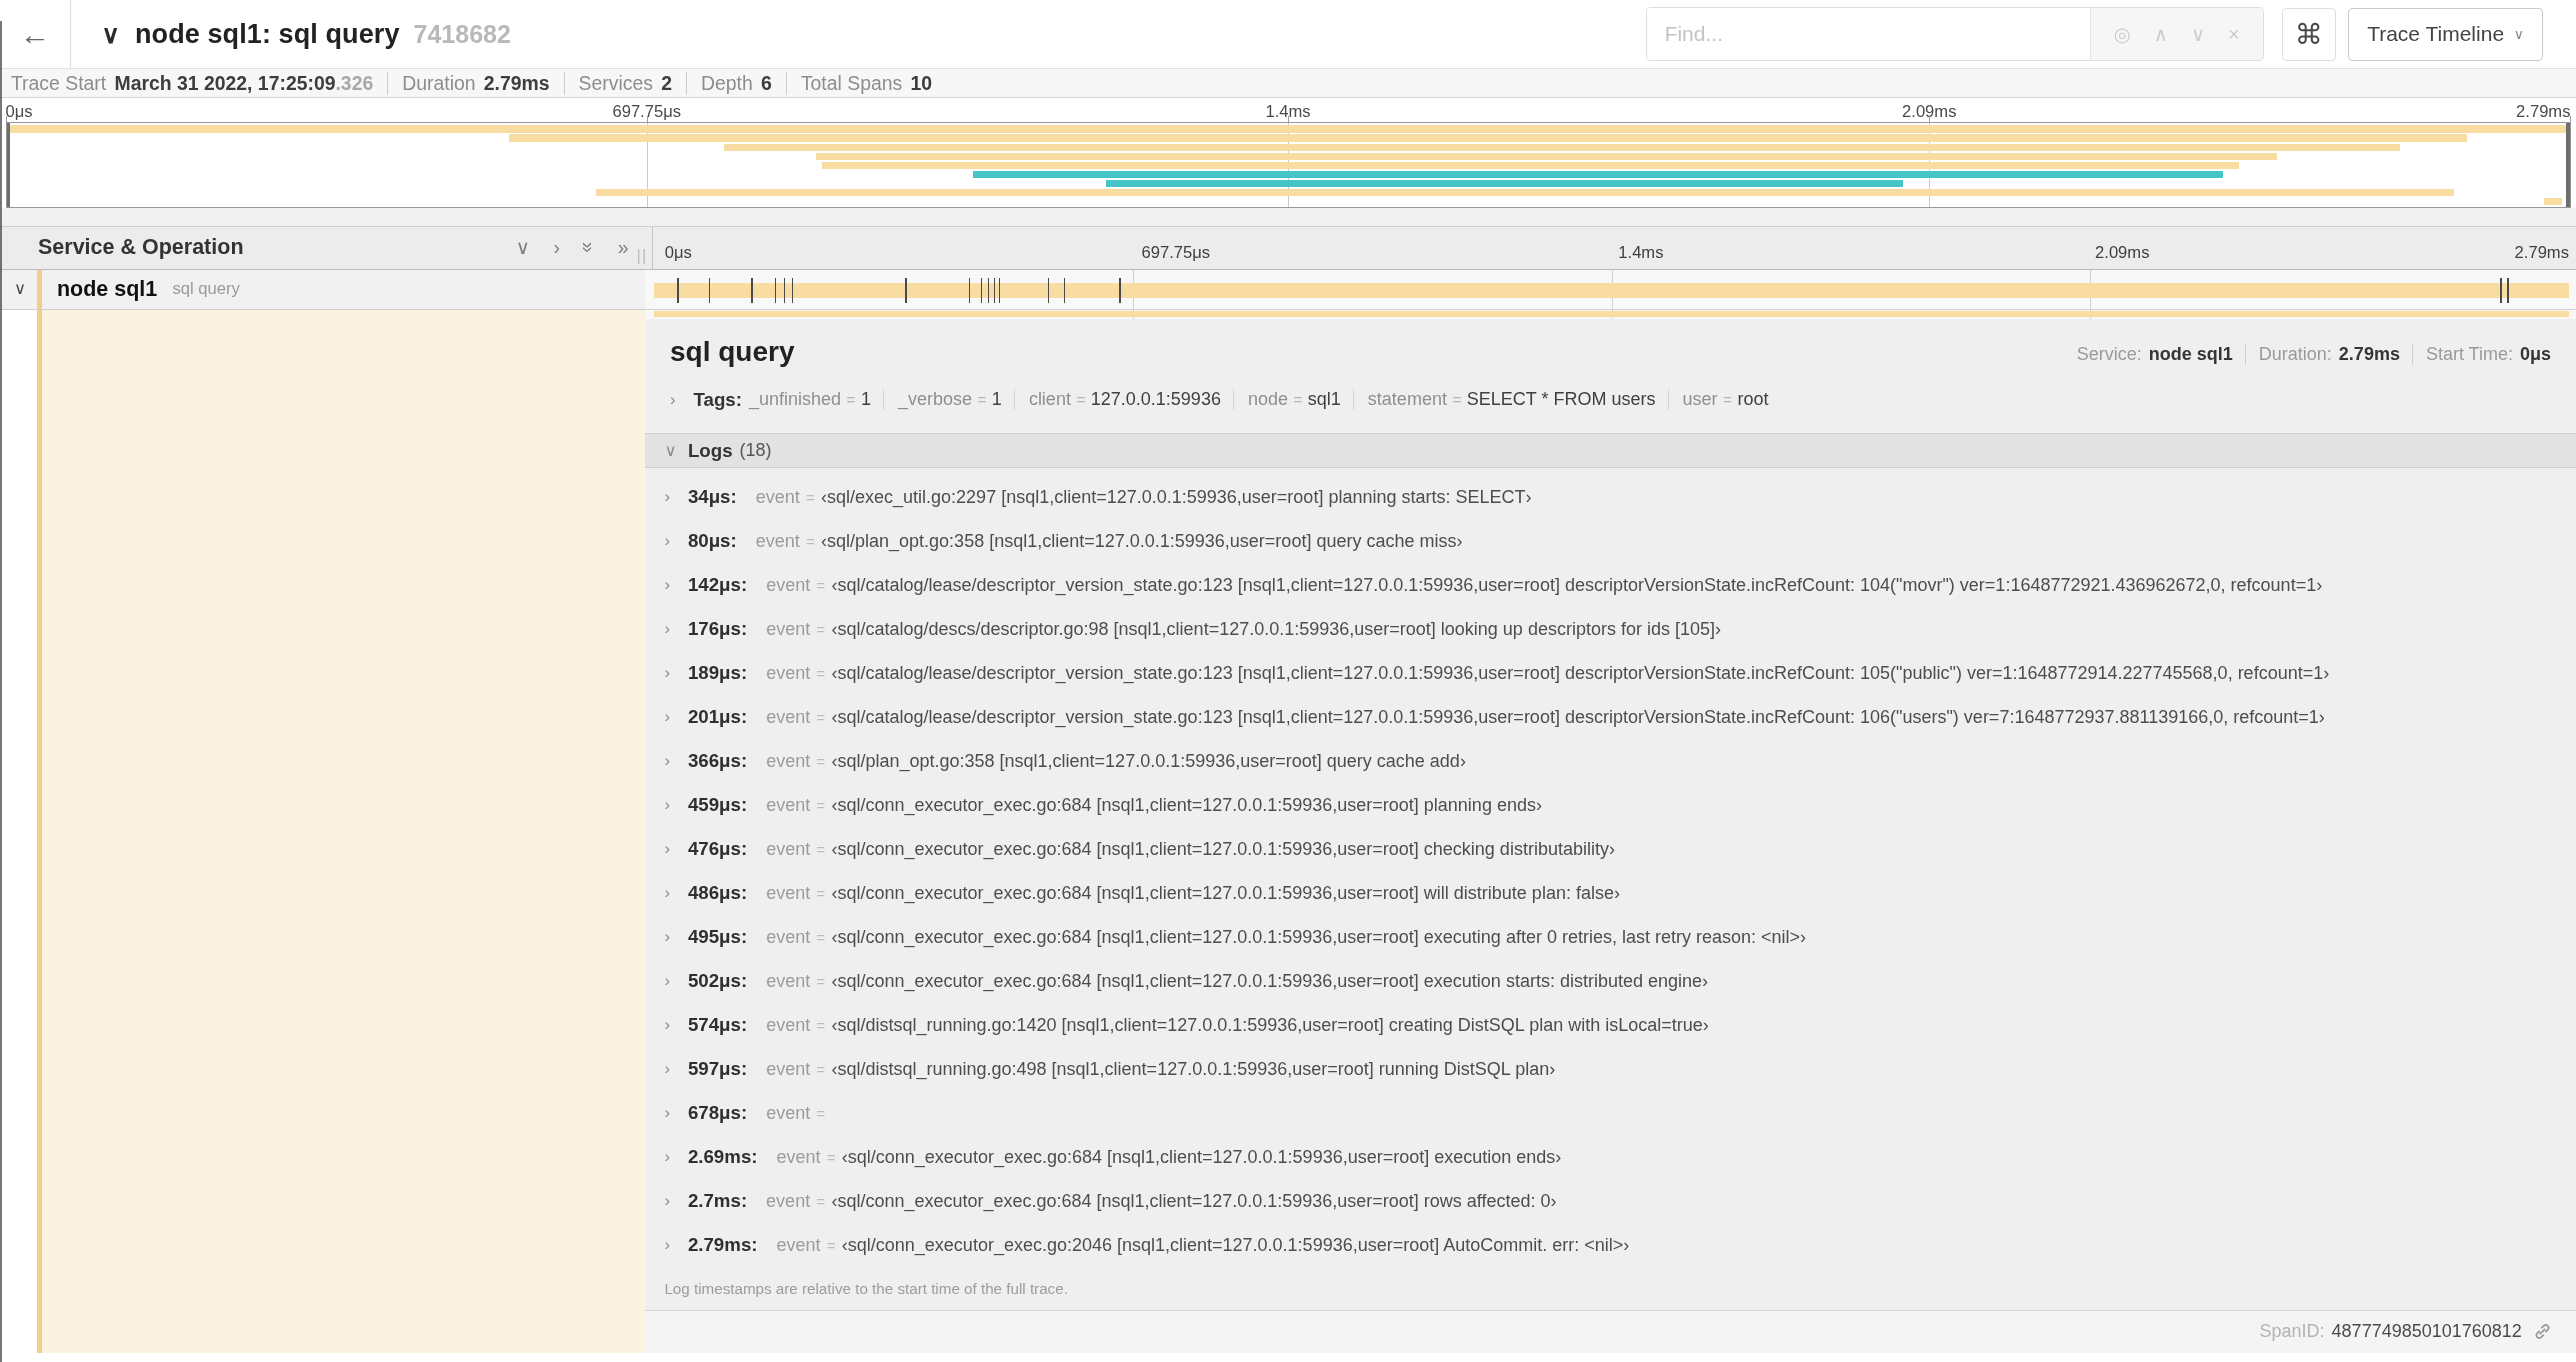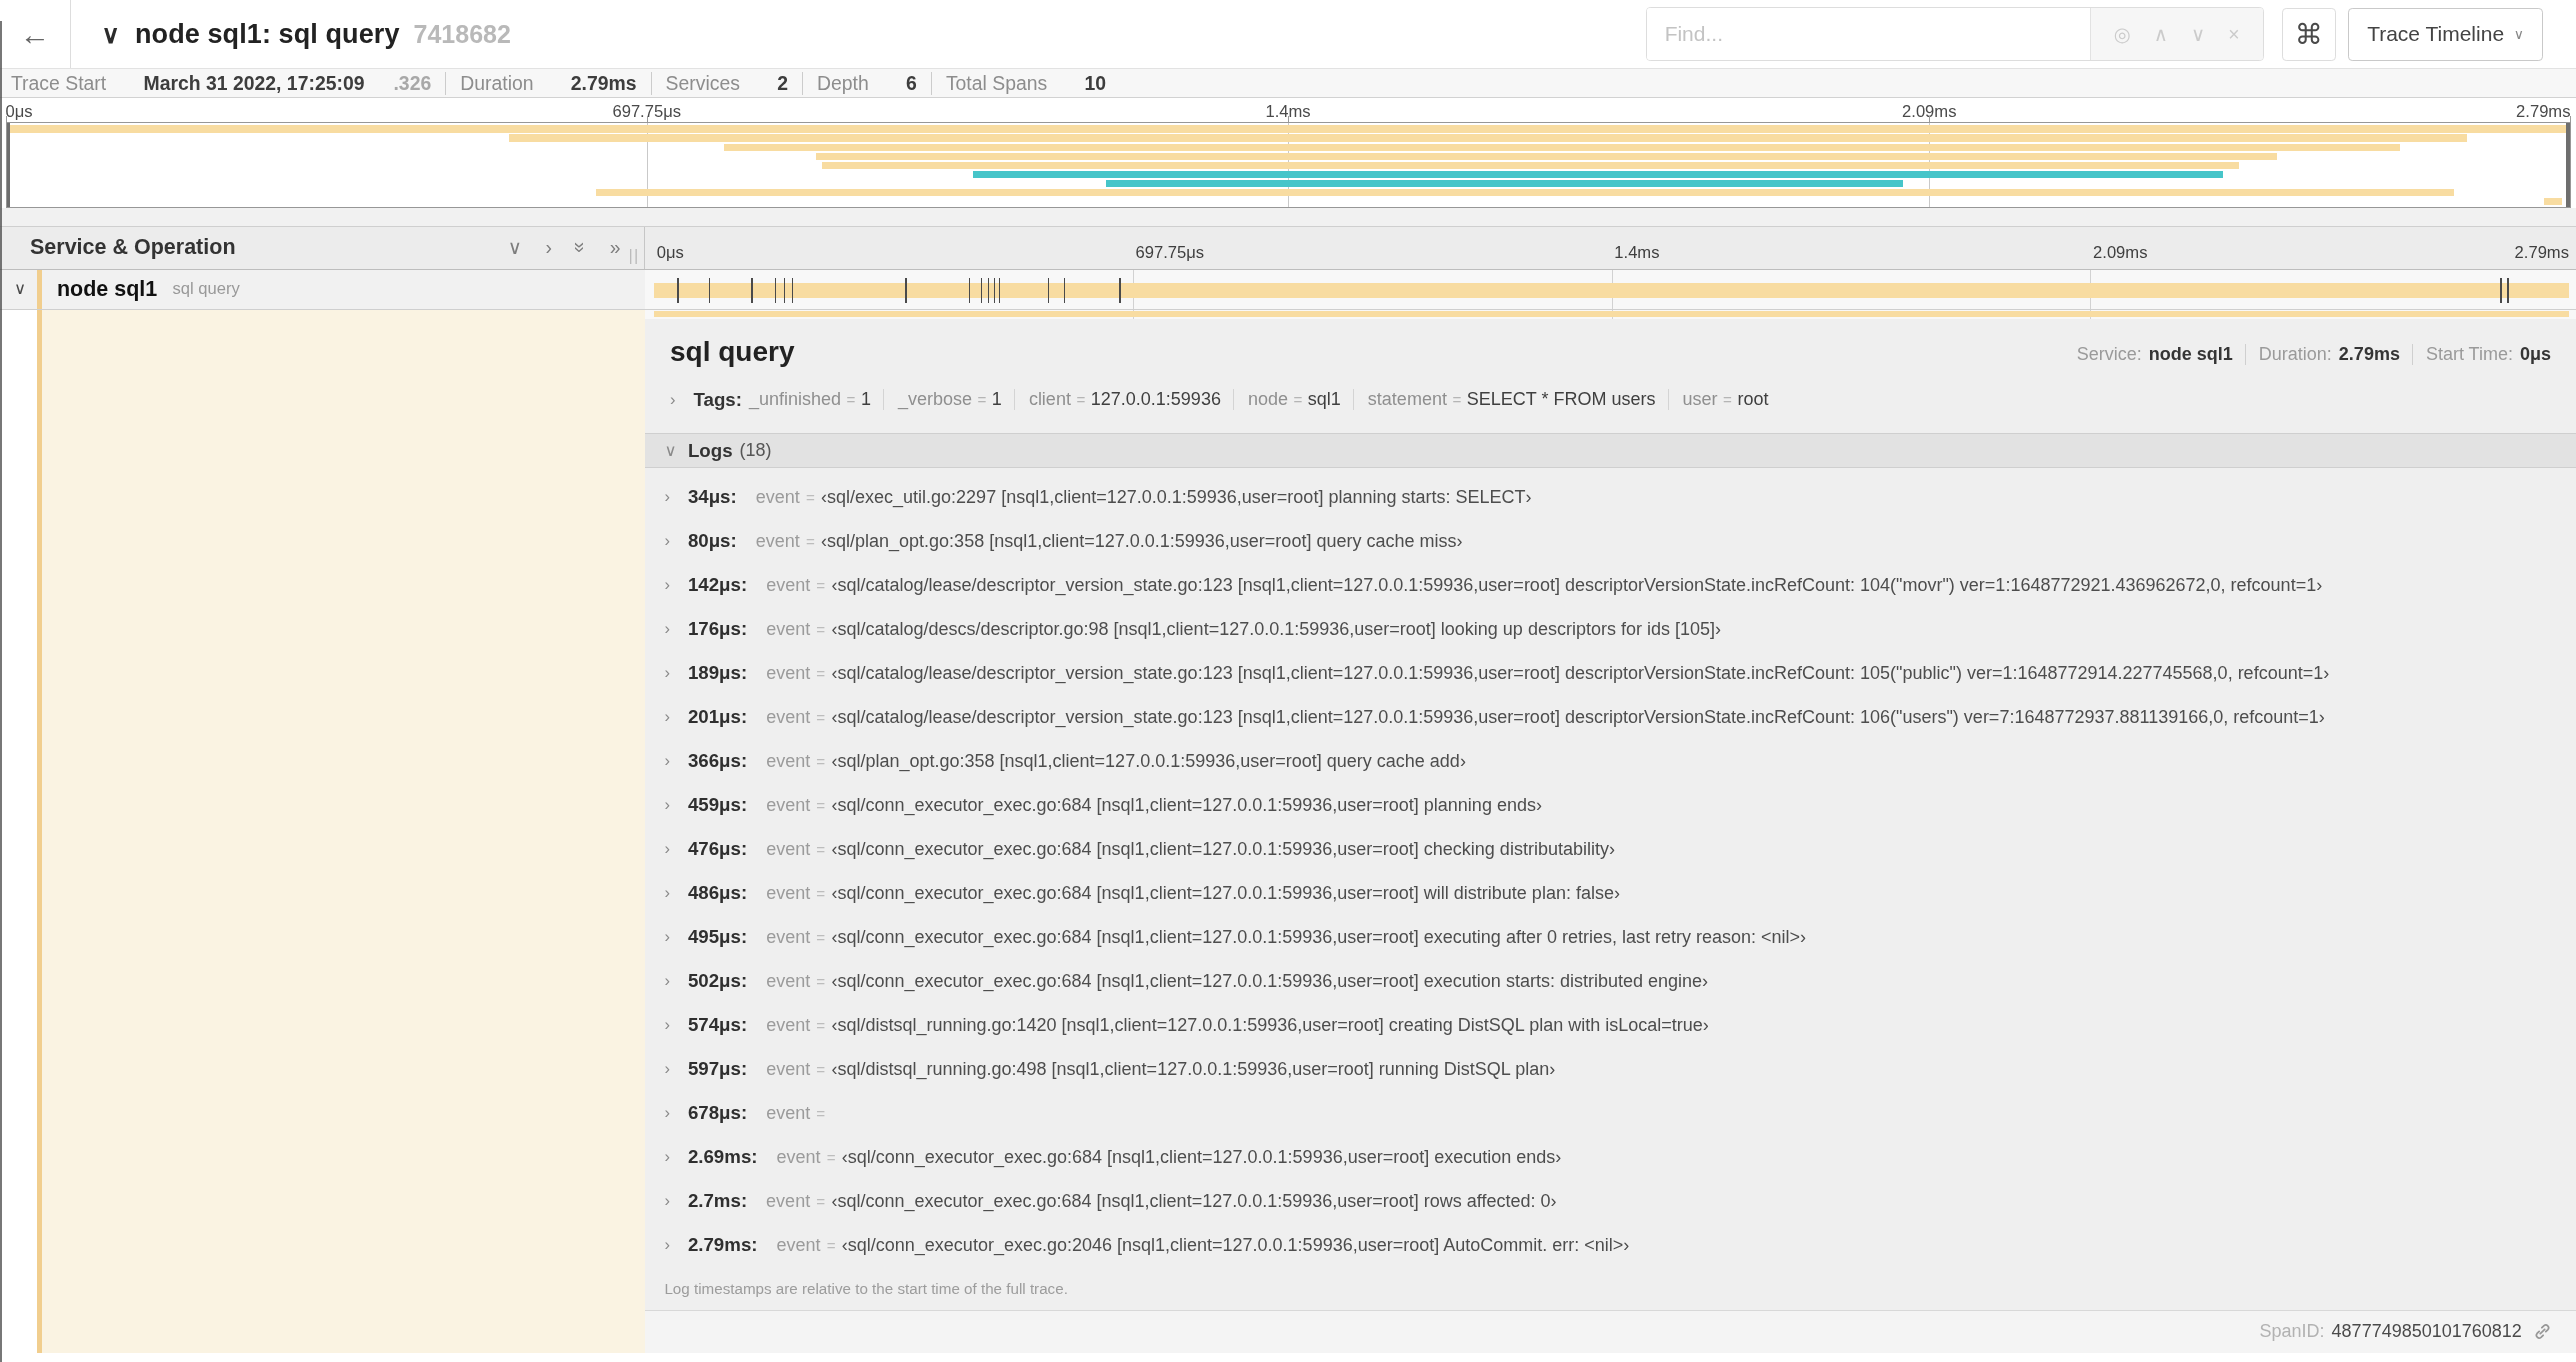--- a/index.html
+++ b/index.html
@@ -25,21 +25,21 @@
   .find-icons span { font-size:19.4px; color:#cbcbcb; cursor:pointer; }
   .kbd-btn { width:54px; height:53px; margin-left:18px; border:0.7px solid #ddd; border-radius:4.2px; background:#fff;
              display:flex; align-items:center; justify-content:center; font-size:28px; color:#4a4a4a; cursor:pointer; }
   .view-btn { height:53px; margin-left:12.5px; border:0.7px solid #c9c9c9; border-radius:4.2px; background:#fff; display:flex;
               align-items:center; padding:0 18px; cursor:pointer; }
   .view-btn .vlabel { font-size:21px; color:#444; }
   .view-btn .vcaret { font-size:14px; color:#888; margin-left:9.7px; }
 
   
   .summary-bar { height:29px; background:#f7f7f7; border-bottom:0.7px solid #d2d2d2; display:flex; align-items:center; padding-left:11px; font-size:19.4px; }
-  .sum-item { display:flex; align-items:center;gap:29px; }
+  .sum-item { display:flex; align-items:center; }
   .sum-item + .sum-item { border-left:0.7px solid #ccc; margin-left:14px; padding-left:14px; }
   .sum-label { color:#8d8d8d; margin-right:8.3px; }
   .sum-value { color:#3d3d3d; font-weight:bold; }
   .sum-suffix { color:#a8a8a8; font-weight:bold; }
 
   
   .minimap-section { background:#fff; }
   .mm-labels { position:relative; height:23.5px; margin:0 5.5px; font-size:16.6px; color:#4a4a4a; }
   .mm-label { position:absolute; top:4.2px; transform:translateX(-50%); white-space:nowrap; }
   .mm-label.first { transform:none; }
@@ -51,21 +51,21 @@
   .mm-handle { position:absolute; top:0; bottom:0; width:3.5px; background:#6e6e6e; z-index:5; cursor:ew-resize; }
   .mm-gap { height:18px; background:#f1f1f1; }
 
   
   .name-col-w { width:645px; min-width:645px; }
   .tl-grid { position:absolute; left:9px; right:7px; top:0; bottom:0; }
   .tl-vline { position:absolute; top:0; bottom:0; width:0.7px; background:#d2d2d2; }
 
   
   .timeline-header { height:44px; display:flex; border-top:0.7px solid #cfcfcf; border-bottom:0.7px solid #bdbdbd; background:#ececec; }
-  .th-left { display:flex; align-items:center; border-right:0.7px solid #c6c6c6; padding-left:30px; position:relative; }
+  .th-left { display:flex; align-items:center; border-right:0.7px solid #c6c6c6; padding-left:30px; position:relative;margin-left:8px; }
   .th-title { font-size:21.5px; font-weight:bold; color:#333; }
   .th-icons { margin-left:auto; margin-right:23.5px; display:flex; align-items:center; gap:23.5px; }
   .th-icons span { font-size:19.4px; color:#7d7d7d; cursor:pointer; }
   .rot90 { display:inline-block; transform:rotate(90deg); }
   .col-resizer { position:absolute; right:4.2px; bottom:2.8px; color:#bbb; font-size:16.6px; letter-spacing:1.4px; cursor:col-resize; }
   .th-right { flex:1; position:relative; }
   .th-tick { position:absolute; bottom:5.5px; font-size:16.6px; color:#3f3f3f; transform:translateX(2.8px); white-space:nowrap; }
   .th-tick.last { transform:translateX(-100%); }
 
   

